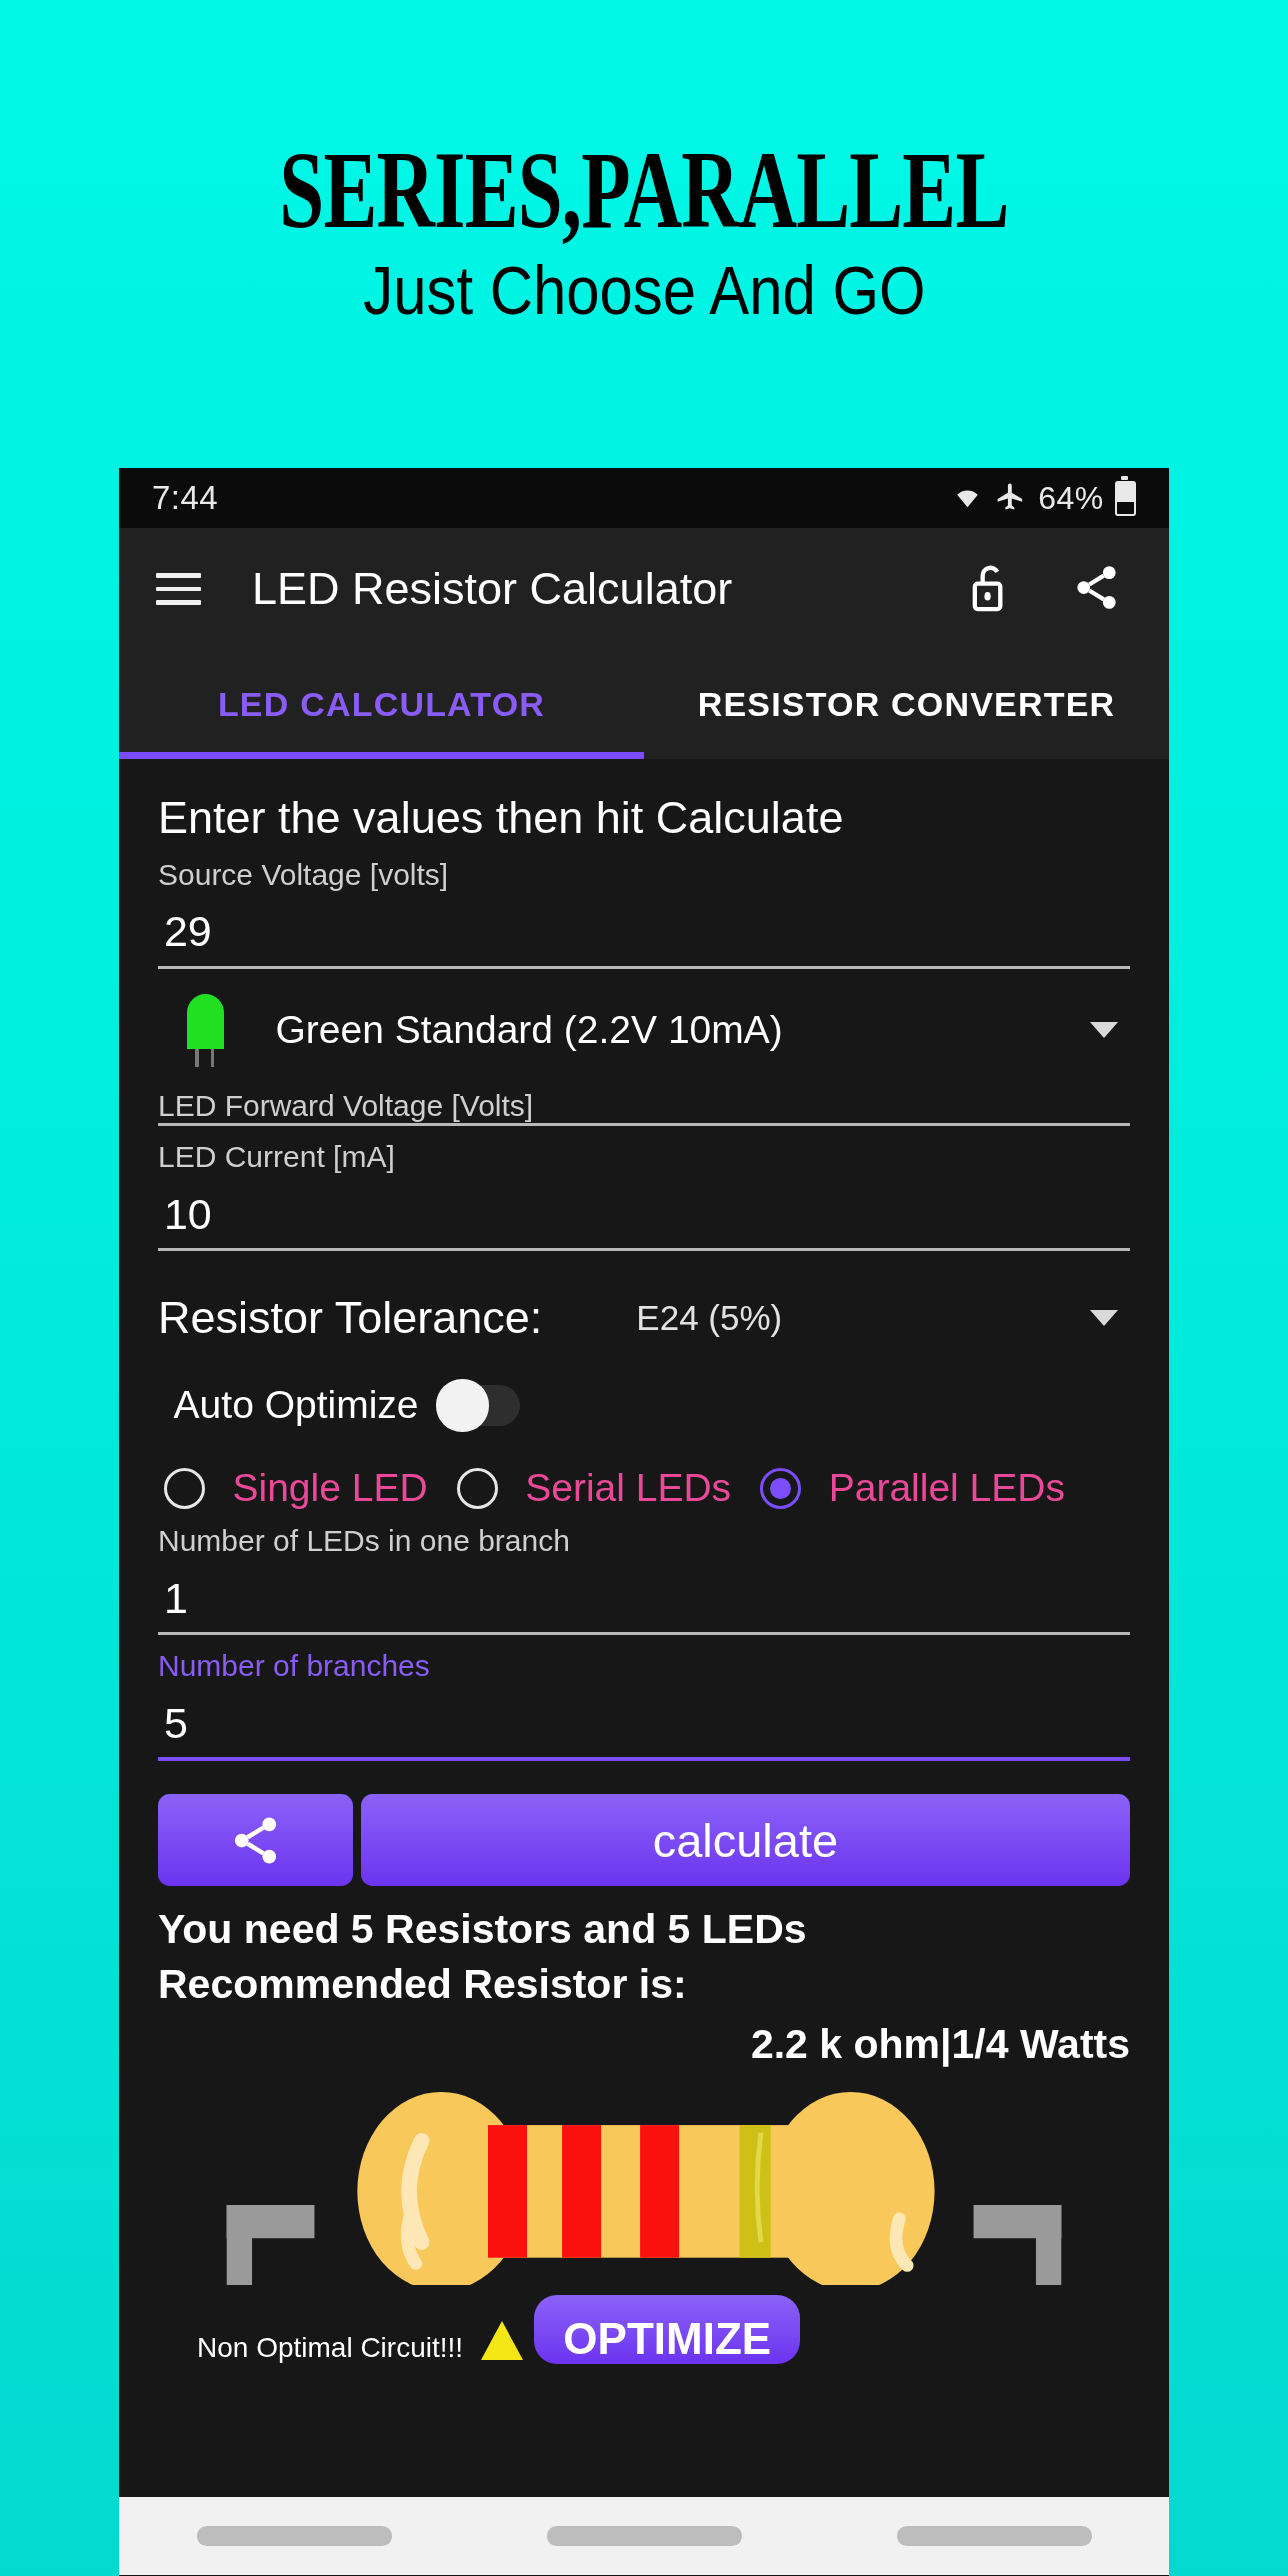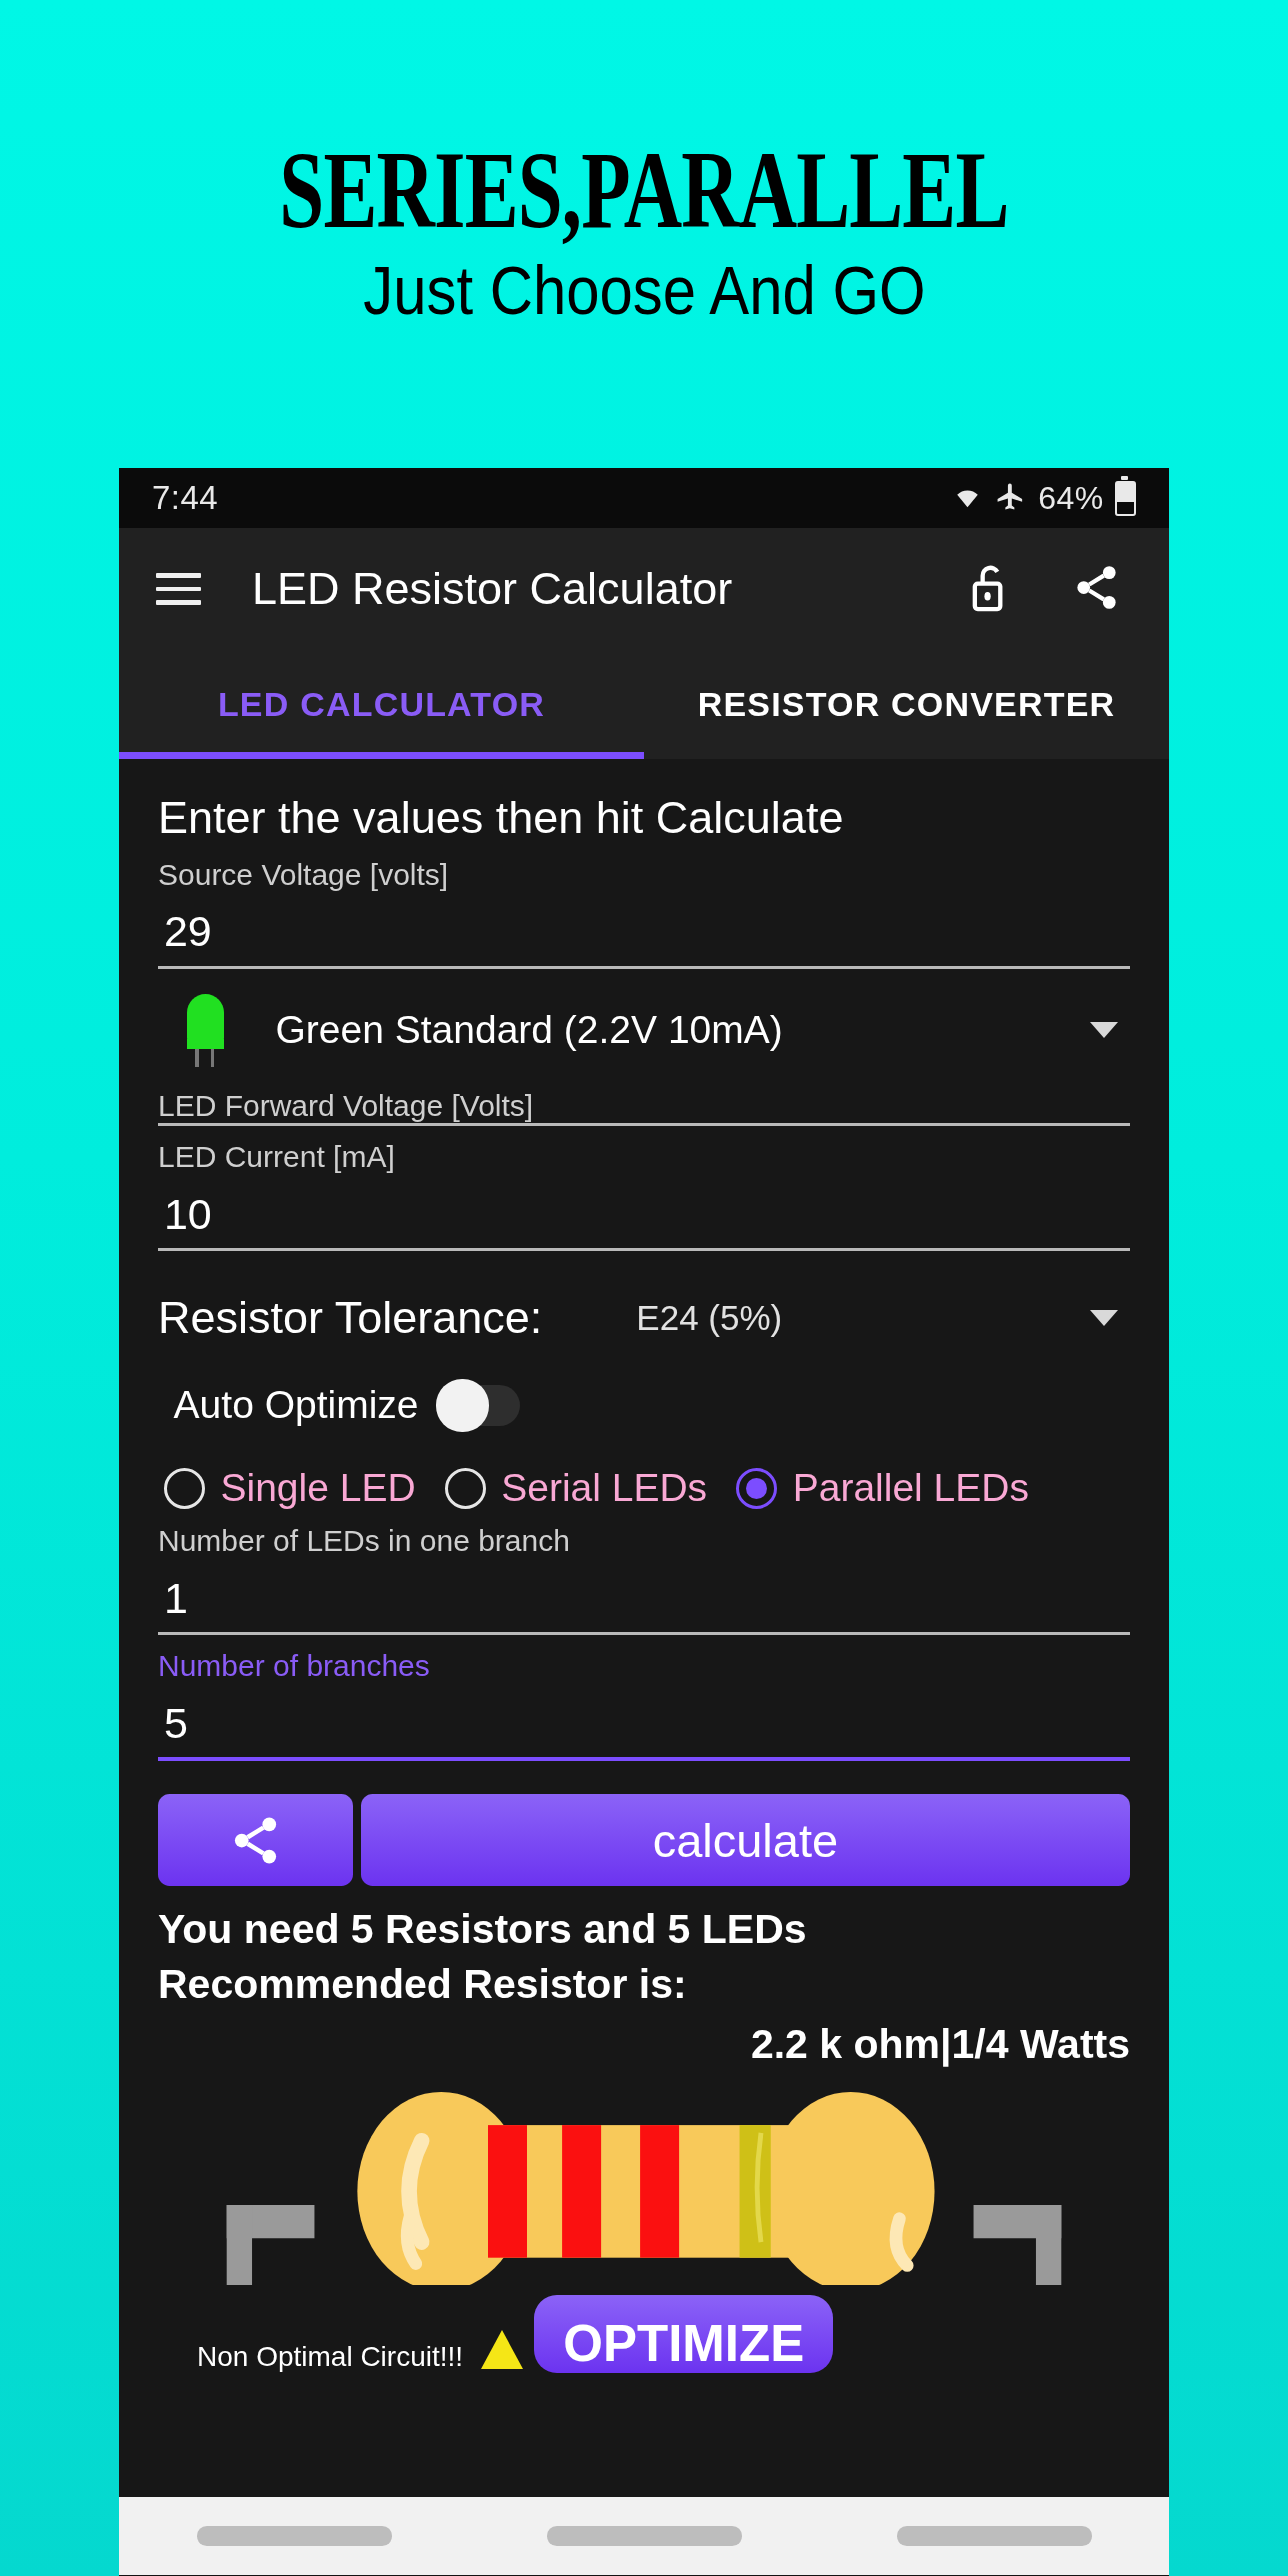--- a/index.html
+++ b/index.html
@@ -90,21 +90,21 @@
   .switchrow{display:flex;align-items:center;margin-top:39px;padding-left:15.6px;}
   .sw-label{color:#fff;font-size:39px;}
   .switch{width:84px;height:41px;border-radius:20.5px;background:#2e2e2e;margin-left:17.6px;position:relative;}
   .switch .knob{position:absolute;left:0;top:-5.9px;width:53px;height:53px;border-radius:26px;background:#f2f2f2;}
 
   .radiorow{display:flex;align-items:center;margin-top:39px;gap:29px;padding-left:5.9px;}
   .radio{display:flex;align-items:center;gap:15.6px;cursor:pointer;}
   .rc{width:41px;height:41px;border-radius:20.5px;border:3.9px solid #e6e6e6;box-sizing:border-box;}
   .rc.on{border-color:#7c4dff;display:flex;align-items:center;justify-content:center;}
   .rc.on:after{content:"";width:21.5px;height:21.5px;border-radius:10.7px;background:#7c4dff;}
-  .rlabel{color:#f9a8d4;font-size:39px;white-space:nowrap;}
+  .rlabel{color:#ec4899;font-size:39px;white-space:nowrap;margin-left:12px;}
 
   .btnrow{display:flex;gap:7.8px;margin-top:33px;}
   .btn-share{
     width:195px;height:92px;border-radius:11.7px;
     background:linear-gradient(180deg,#8b63f7 0%,#6c33f0 100%);
     display:flex;align-items:center;justify-content:center;cursor:pointer;
   }
   .btn-calc{
     flex:1;height:92px;border-radius:11.7px;
     background:linear-gradient(180deg,#8b63f7 0%,#6c33f0 100%);
@@ -115,21 +115,21 @@
   .res1{color:#fff;font-size:41px;font-weight:700;margin-top:19.5px;}
   .res2{color:#fff;font-size:41px;font-weight:700;margin-top:7.8px;}
   .res3{color:#fff;font-size:41px;font-weight:700;margin-top:13.7px;text-align:right;padding-left:19.5px;}
 
   .resistor-wrap{margin-top:21.5px;height:195px;position:relative;}
   .optrow{display:flex;align-items:flex-end;margin-top:9.8px;padding-left:39px;}
   .optlabel{color:#fff;font-size:28px;font-weight:400;white-space:nowrap;}
   .warn{width:0;height:0;border-left:21.5px solid transparent;border-right:21.5px solid transparent;border-bottom:39px solid #f5e616;margin:0 11.7px 3.9px 17.6px;}
   .optbtn{
     background:linear-gradient(180deg,#8b63f7 0%,#6c33f0 100%);
-    border-radius:23px;padding:19.5px 29px 0 29px;color:#fff;font-size:51px;font-weight:700;
+    border-radius:23px;padding:19.5px 29px 0 29px;color:#fff;font-size:44px;font-weight:700;
   }
 
   .footer{
     position:absolute;left:0;bottom:0;width:100%;height:78px;background:#f1f1f1;
     display:flex;align-items:center;justify-content:space-around;
   }
   .fbar{width:195px;height:19.5px;border-radius:9.8px;background:#bdbdbd;}
 </style>
 </head>
 <body>

